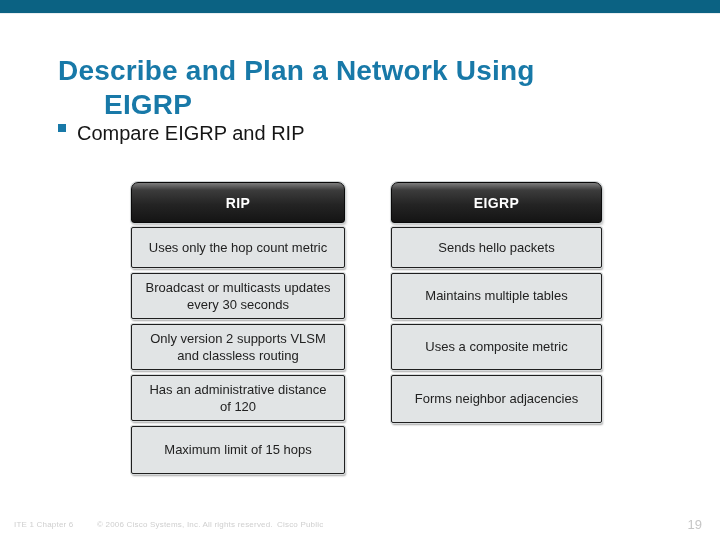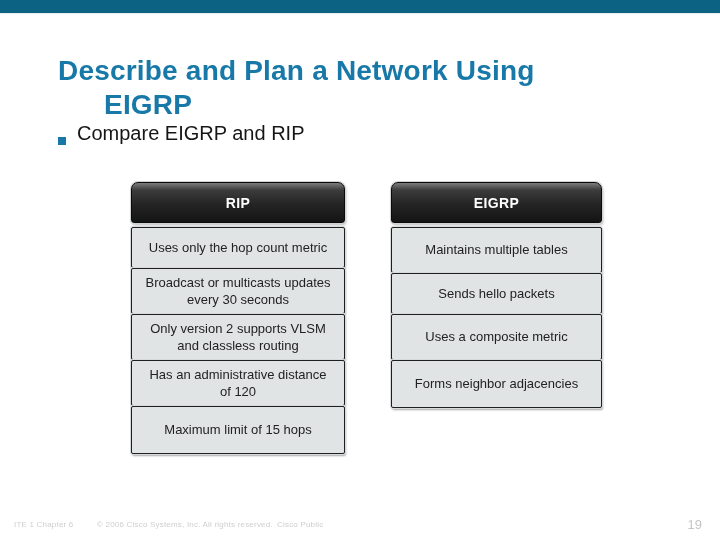--- a/index.html
+++ b/index.html
@@ -15,42 +15,42 @@
   
   .title{
     position:absolute;left:58px;top:34px;width:620px;
     color:#1879a8;font-weight:bold;font-size:28px;line-height:34px;
     letter-spacing:0.2px;
     margin-top:20px;
   }
   .title .line2{margin-left:46px;}
   
   .bullet-row{
-    position:absolute;left:58px;top:122px;display:flex;align-items:flex-end;
+    position:absolute;left:58px;top:122px;display:flex;align-items:flex-start;
   }
   .bullet-square{
     width:8px;height:8px;background:#1879a8;margin-right:11px;margin-top:2px;
     flex:0 0 auto;
   }
   .bullet-text{font-size:20px;color:#161616;}
   
   .col{position:absolute;top:182px;}
   .col-rip{left:131px;width:214px;}
   .col-eigrp{left:391px;width:211px;}
   .col-header{
     box-sizing:border-box;height:41px;margin-bottom:4px;
     border-radius:7px 7px 3px 3px;
     background:linear-gradient(180deg,#7d7d7d 0%,#3c3c3c 18%,#242424 55%,#141414 100%);
     border:1px solid #0a0a0a;
     box-shadow:0 0 0 1px #cfd3d4,1px 2px 3px rgba(0,0,0,.30);
     color:#ffffff;font-weight:bold;font-size:14px;letter-spacing:0.4px;
     display:flex;align-items:center;justify-content:center;
   }
   .cell{
-    box-sizing:border-box;
+    box-sizing:border-box;margin-bottom:5px;
     background:#e1e4e5;border:1px solid #1f1f1f;border-radius:2px;
     box-shadow:0 0 0 1px #d7dadb,1px 2px 2px rgba(0,0,0,.35);
     display:flex;align-items:center;justify-content:center;
     text-align:center;font-size:13px;line-height:1.32;color:#222222;
     padding:2px 12px;
   }
   .h41{height:41px}
   .h46{height:46px}
   .h42{height:48px}
   
@@ -84,22 +84,22 @@
   <div class="col-header">RIP</div>
   <div class="cell h41">Uses only the hop count metric</div>
   <div class="cell h46">Broadcast or multicasts updates every 30 seconds</div>
   <div class="cell h46">Only version 2 supports VLSM and classless routing</div>
   <div class="cell h46">Has an administrative distance of 120</div>
   <div class="cell h42">Maximum limit of 15 hops</div>
 </div>
 
 <div class="col col-eigrp">
   <div class="col-header">EIGRP</div>
+  <div class="cell h41">Sends hello packets</div>
   <div class="cell h46">Maintains multiple tables</div>
-  <div class="cell h41">Sends hello packets</div>
   <div class="cell h46">Uses a composite metric</div>
   <div class="cell h42">Forms neighbor adjacencies</div>
 </div>
 
 <div class="footer-item f-course">ITE 1 Chapter 6</div>
 <div class="footer-item f-copyright">© 2006 Cisco Systems, Inc. All rights reserved.</div>
 <div class="footer-item f-class">Cisco Public</div>
 <div class="page-number">19</div>
 
 </body></html>

